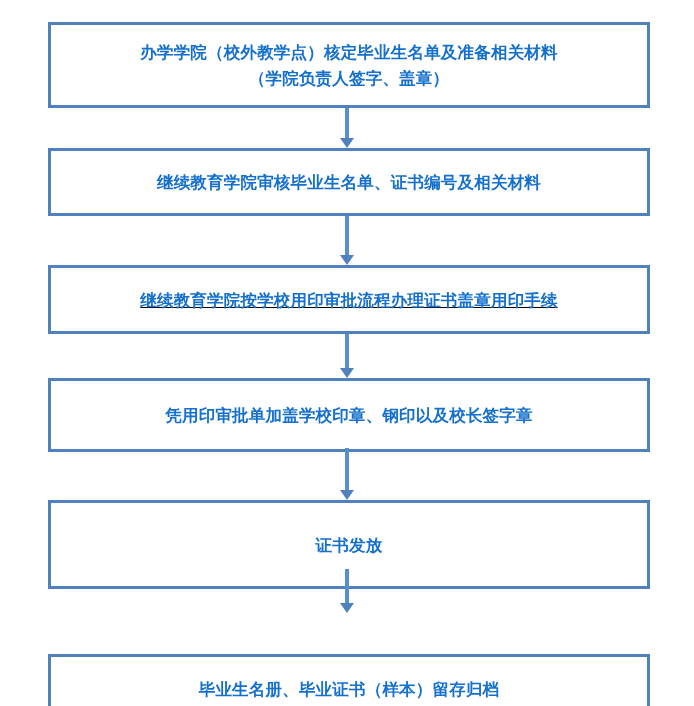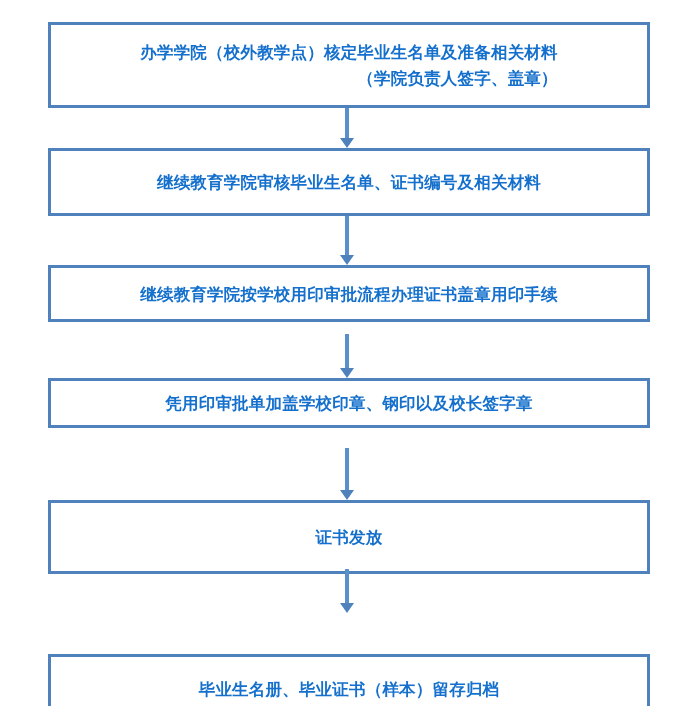--- a/index.html
+++ b/index.html
@@ -38,25 +38,25 @@
     color: #1470cc;
     font-weight: bold;
     font-size: 16.5px;
     line-height: 26px;
     letter-spacing: 0.2px;
     padding: 0 10px;
     white-space: pre-line;
   }
 
   
-  #node-0 { top: 22px;  height: 86px; text-align: right; }
+  #node-0 { top: 22px;  height: 86px; }
   #node-1 { top: 148px; height: 68px; text-align: center; }
-  #node-2 { top: 265px; height: 57px; }
-  #node-3 { top: 378px; height: 50px; }
-  #node-4 { top: 500px; height: 74px; }
+  #node-2 { top: 265px; height: 69px; text-decoration: underline; }
+  #node-3 { top: 378px; height: 74px; }
+  #node-4 { top: 500px; height: 89px; }
   #node-5 { top: 613px; height: 70px; margin-top: 41px; }
 
   
   .connector {
     position: absolute;
     left: 340px;
     width: 14px;
     pointer-events: none;
   }
   .connector .shaft {

